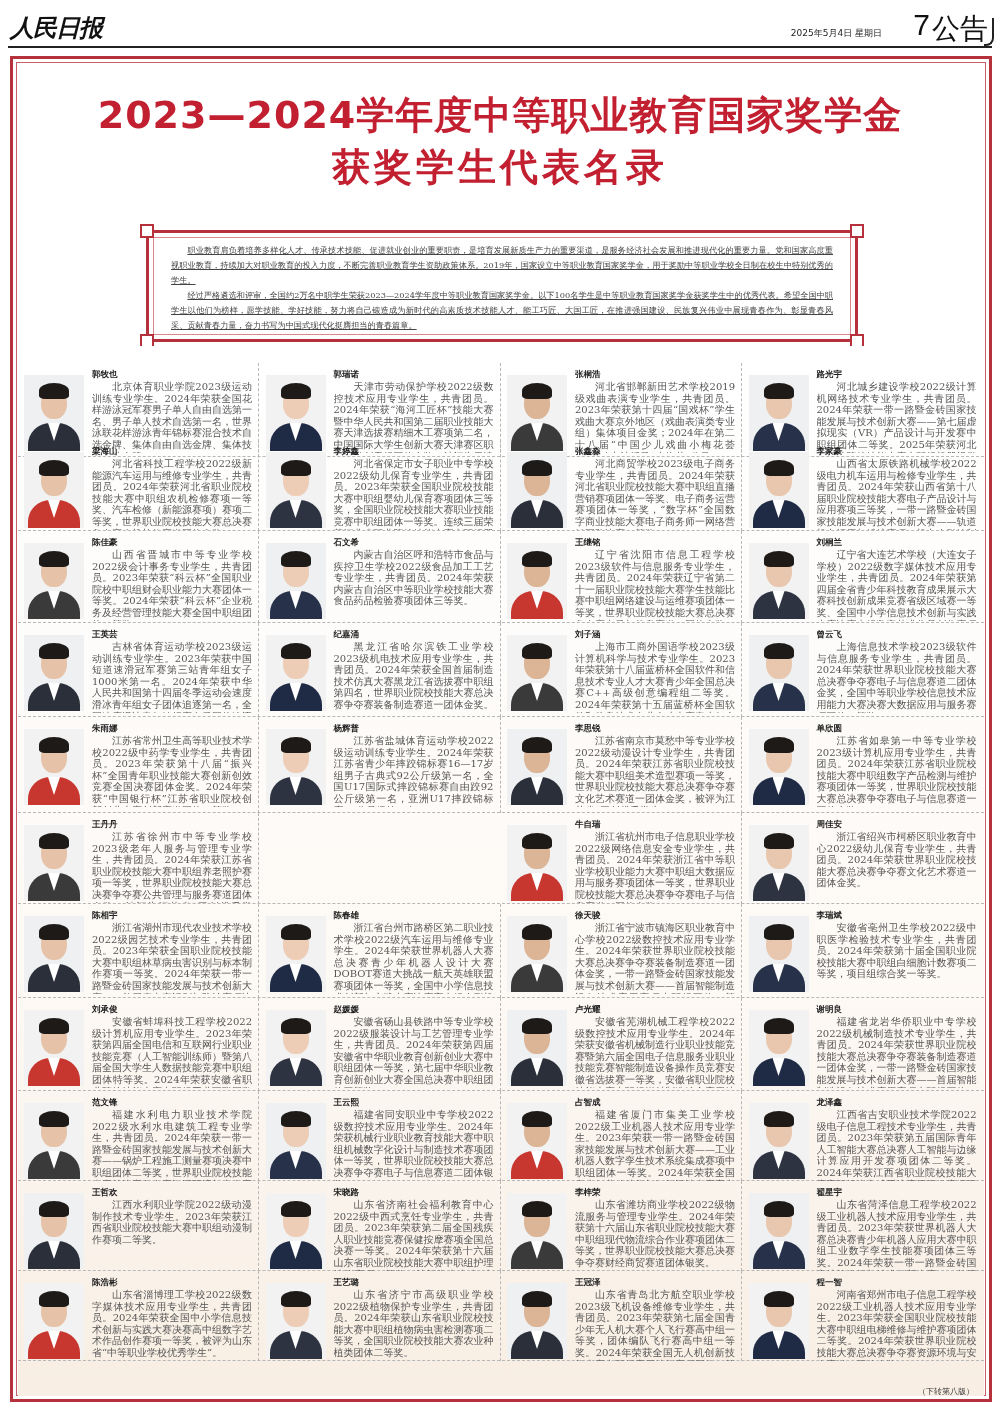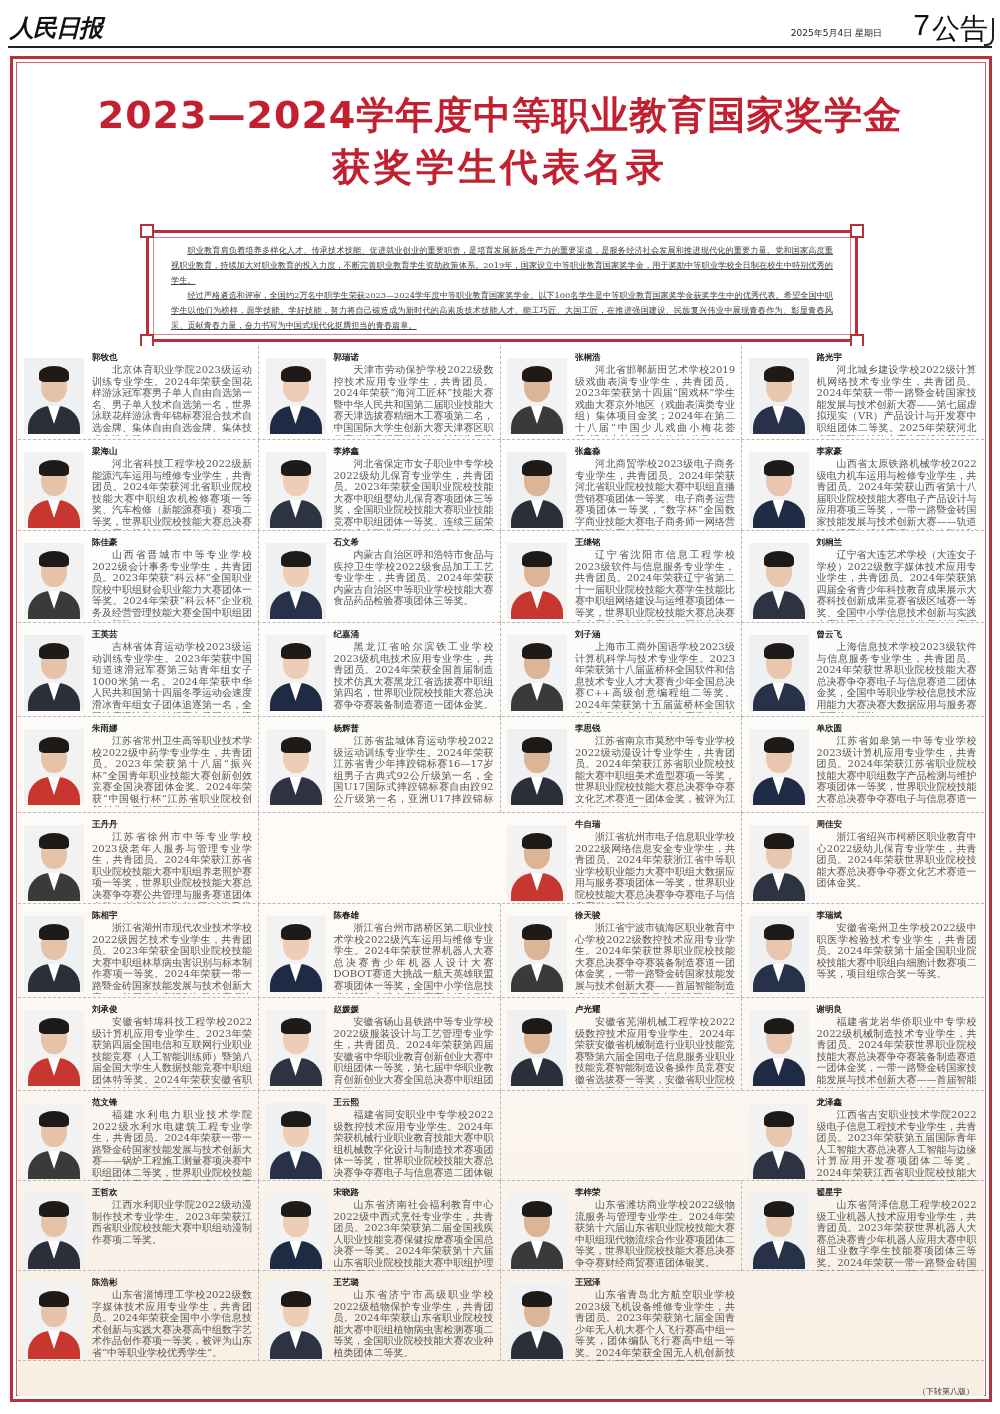--- a/index.html
+++ b/index.html
@@ -70,21 +70,21 @@
   <span class="intro-corner ic-bl"></span>
   <span class="intro-corner ic-br"></span>
   <div class="intro-text">
     <p>职业教育肩负着培养多样化人才、传承技术技能、促进就业创业的重要职责，是培育发展新质生产力的重要渠道，是服务经济社会发展和推进现代化的重要力量。党和国家高度重视职业教育，持续加大对职业教育的投入力度，不断完善职业教育学生资助政策体系。2019年，国家设立中等职业教育国家奖学金，用于奖励中等职业学校全日制在校生中特别优秀的学生。</p>
     <p style="text-indent:2em">经过严格遴选和评审，全国约2万名中职学生荣获2023—2024学年度中等职业教育国家奖学金。以下100名学生是中等职业教育国家奖学金获奖学生中的优秀代表。希望全国中职学生以他们为榜样，愿学技能、学好技能，努力将自己锻造成为新时代的高素质技术技能人才、能工巧匠、大国工匠，在推进强国建设、民族复兴伟业中展现青春作为、彰显青春风采、贡献青春力量，奋力书写为中国式现代化挺膺担当的青春篇章。</p>
   </div>
 </div>
 
 <div class="grid-bg"></div>
 <div class="grid" id="grid">
-    <div class="row" style="top: 0px; height: 94px;">
+    <div class="row" style="top: 17px; height: 94px;">
       <div class="card" style="left: 0px; height: 94px;">
         <div class="photo" style="background:#eef0f2">
           <div class="body" style="background:#2b2f3a"></div>
           <div class="collar"></div>
           <div class="head" style="background:#e6c3a8"></div>
           <div class="hair"></div>
         </div>
         <div class="name">郭牧也</div>
         <div class="bio">北京体育职业学院2023级运动训练专业学生。2024年荣获全国花样游泳冠军赛男子单人自由自选第一名、男子单人技术自选第一名，世界泳联花样游泳青年锦标赛混合技术自选金牌、集体自由自选金牌、集体技术自选金牌。</div>
       </div>
@@ -417,20 +417,30 @@
       <div class="card" style="left: 241.5px; height: 90px;">
         <div class="photo" style="background:#eef0f2">
           <div class="body" style="background:#27324a"></div>
           <div class="collar"></div>
           <div class="head" style="background:#edcdb6"></div>
           <div class="hair"></div>
         </div>
         <div class="name">王云熙</div>
         <div class="bio">福建省同安职业中专学校2022级数控技术应用专业学生。2024年荣获机械行业职业教育技能大赛中职组机械数字化设计与制造技术赛项团体一等奖，世界职业院校技能大赛总决赛争夺赛电子与信息赛道二团体银奖。</div>
       </div>
+      <div class="card" style="left: 483px; height: 90px;">
+        <div class="photo" style="background:#f2f2f2">
+          <div class="body" style="background:#c8372f"></div>
+          <div class="collar"></div>
+          <div class="head" style="background:#dcb496"></div>
+          <div class="hair"></div>
+        </div>
+        <div class="name">占智成</div>
+        <div class="bio">福建省厦门市集美工业学校2022级工业机器人技术应用专业学生。2023年荣获一带一路暨金砖国家技能发展与技术创新大赛——工业机器人数字孪生技术系统集成赛项中职组团体一等奖。2024年荣获全国青少年劳动技能与智能设计大赛高中组（含中职）智能农业赛项金奖。</div>
+      </div>
       <div class="card" style="left: 724.5px; height: 90px;">
         <div class="photo" style="background:#f2f2f2">
           <div class="body" style="background:#2d3340"></div>
           <div class="collar"></div>
           <div class="head" style="background:#e9c7ae"></div>
           <div class="hair"></div>
         </div>
         <div class="name">龙泽鑫</div>
         <div class="bio">江西省吉安职业技术学院2022级电子信息工程技术专业学生，共青团员。2023年荣获第五届国际青年人工智能大赛总决赛人工智能与边缘计算应用开发赛项团体二等奖。2024年荣获江西省职业院校技能大赛高职组嵌入式系统应用开发赛项团体三等奖。</div>
       </div>
@@ -501,16 +511,26 @@
       <div class="card" style="left: 483px; height: 90px;">
         <div class="photo" style="background:#eef0f2">
           <div class="body" style="background:#2b2f3a"></div>
           <div class="collar"></div>
           <div class="head" style="background:#dcb496"></div>
           <div class="hair"></div>
         </div>
         <div class="name">王冠泽</div>
         <div class="bio">山东省青岛北方航空职业学校2023级飞机设备维修专业学生，共青团员。2023年荣获第七届全国青少年无人机大赛个人飞行赛高中组一等奖，团体编队飞行赛高中组一等奖。2024年荣获全国无人机创新技能大赛中职组应用技能赛项团体一等奖。</div>
       </div>
+      <div class="card" style="left: 724.5px; height: 90px;">
+        <div class="photo" style="background:#f2f2f2">
+          <div class="body" style="background:#1f2a44"></div>
+          <div class="collar"></div>
+          <div class="head" style="background:#e9c7ae"></div>
+          <div class="hair"></div>
+        </div>
+        <div class="name">程一智</div>
+        <div class="bio">河南省郑州市电子信息工程学校2022级工业机器人技术应用专业学生。2023年荣获全国职业院校技能大赛中职组电梯维修与维护赛项团体二等奖。2024年荣获世界职业院校技能大赛总决赛争夺赛资源环境与安全赛道二团体金奖。</div>
+      </div>
     </div>
   </div>
 
 <div class="continued">（下转第八版）</div>
 
 </body></html>

